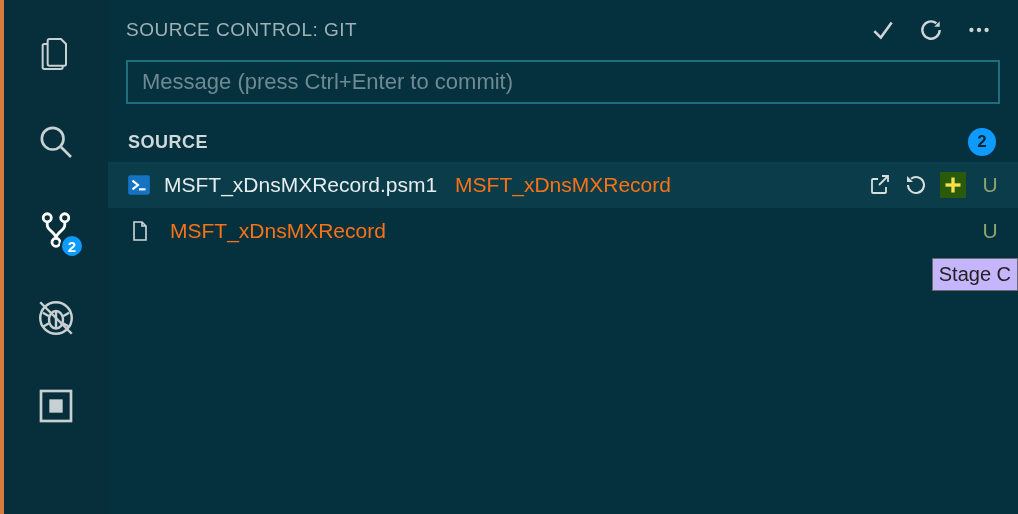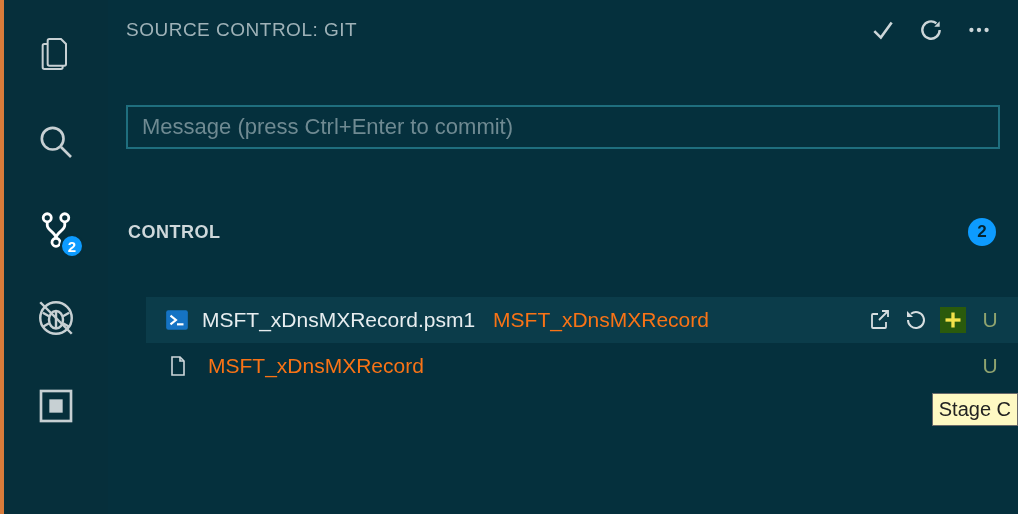--- a/index.html
+++ b/index.html
@@ -50,21 +50,20 @@
     border: 2px solid #062f3b;
   }
 
   
   .sidebar {
     flex: 1;
     display: flex;
     flex-direction: column;
     background: #05303d;
     min-width: 0;
-    gap: 45px;
   }
   .sc-header {
     display: flex;
     align-items: center;
     padding: 14px 20px 14px 18px;
     height: 60px;
   }
   .sc-title {
     color: #9fb2b8;
     font-size: 19px;
@@ -124,21 +123,20 @@
   }
 
   .file-list { }
   .file-row {
     display: flex;
     align-items: center;
     height: 46px;
     padding: 0 16px 0 18px;
     gap: 12px;
     position: relative;
-    margin-left: 38px;
   }
   .file-row.hovered { background: #0b3c4a; }
   .file-icon {
     width: 26px;
     height: 26px;
     flex-shrink: 0;
     display: flex;
     align-items: center;
     justify-content: center;
   }
@@ -167,21 +165,21 @@
     font-size: 21px;
     font-weight: 500;
     width: 24px;
     text-align: center;
   }
 
   .tooltip {
     position: absolute;
     right: 0;
     top: 96px;
-    background: #fef9c3;
+    background: #c4b5fd;
     color: #222;
     font-size: 20px;
     padding: 4px 6px;
     border: 1px solid #6a6a6a;
     white-space: nowrap;
     overflow: hidden;
   }
 
   .stage-plus {
     background: #2a5a0c;
@@ -262,21 +260,21 @@
         </svg>
       </span>
     </div>
   </div>
 
   <div class="commit-box-wrap">
     <input class="commit-box" type="text" placeholder="Message (press Ctrl+Enter to commit)" style="">
   </div>
 
   <div class="section-header">
-    <div class="section-title">CONTROL</div>
+    <div class="section-title">SOURCE</div>
     <div class="count-badge">2</div>
   </div>
 
   <div class="file-list" style="position:relative;">
 
     <div class="file-row hovered">
       <span class="file-icon">
         <svg width="26" height="26" viewBox="0 0 24 24">
           <rect x="2" y="3" width="20" height="18" rx="2" fill="#1573c4"></rect>
           <polyline points="6 8 11 12 6 16" fill="none" stroke="#fff" stroke-width="2"></polyline>

